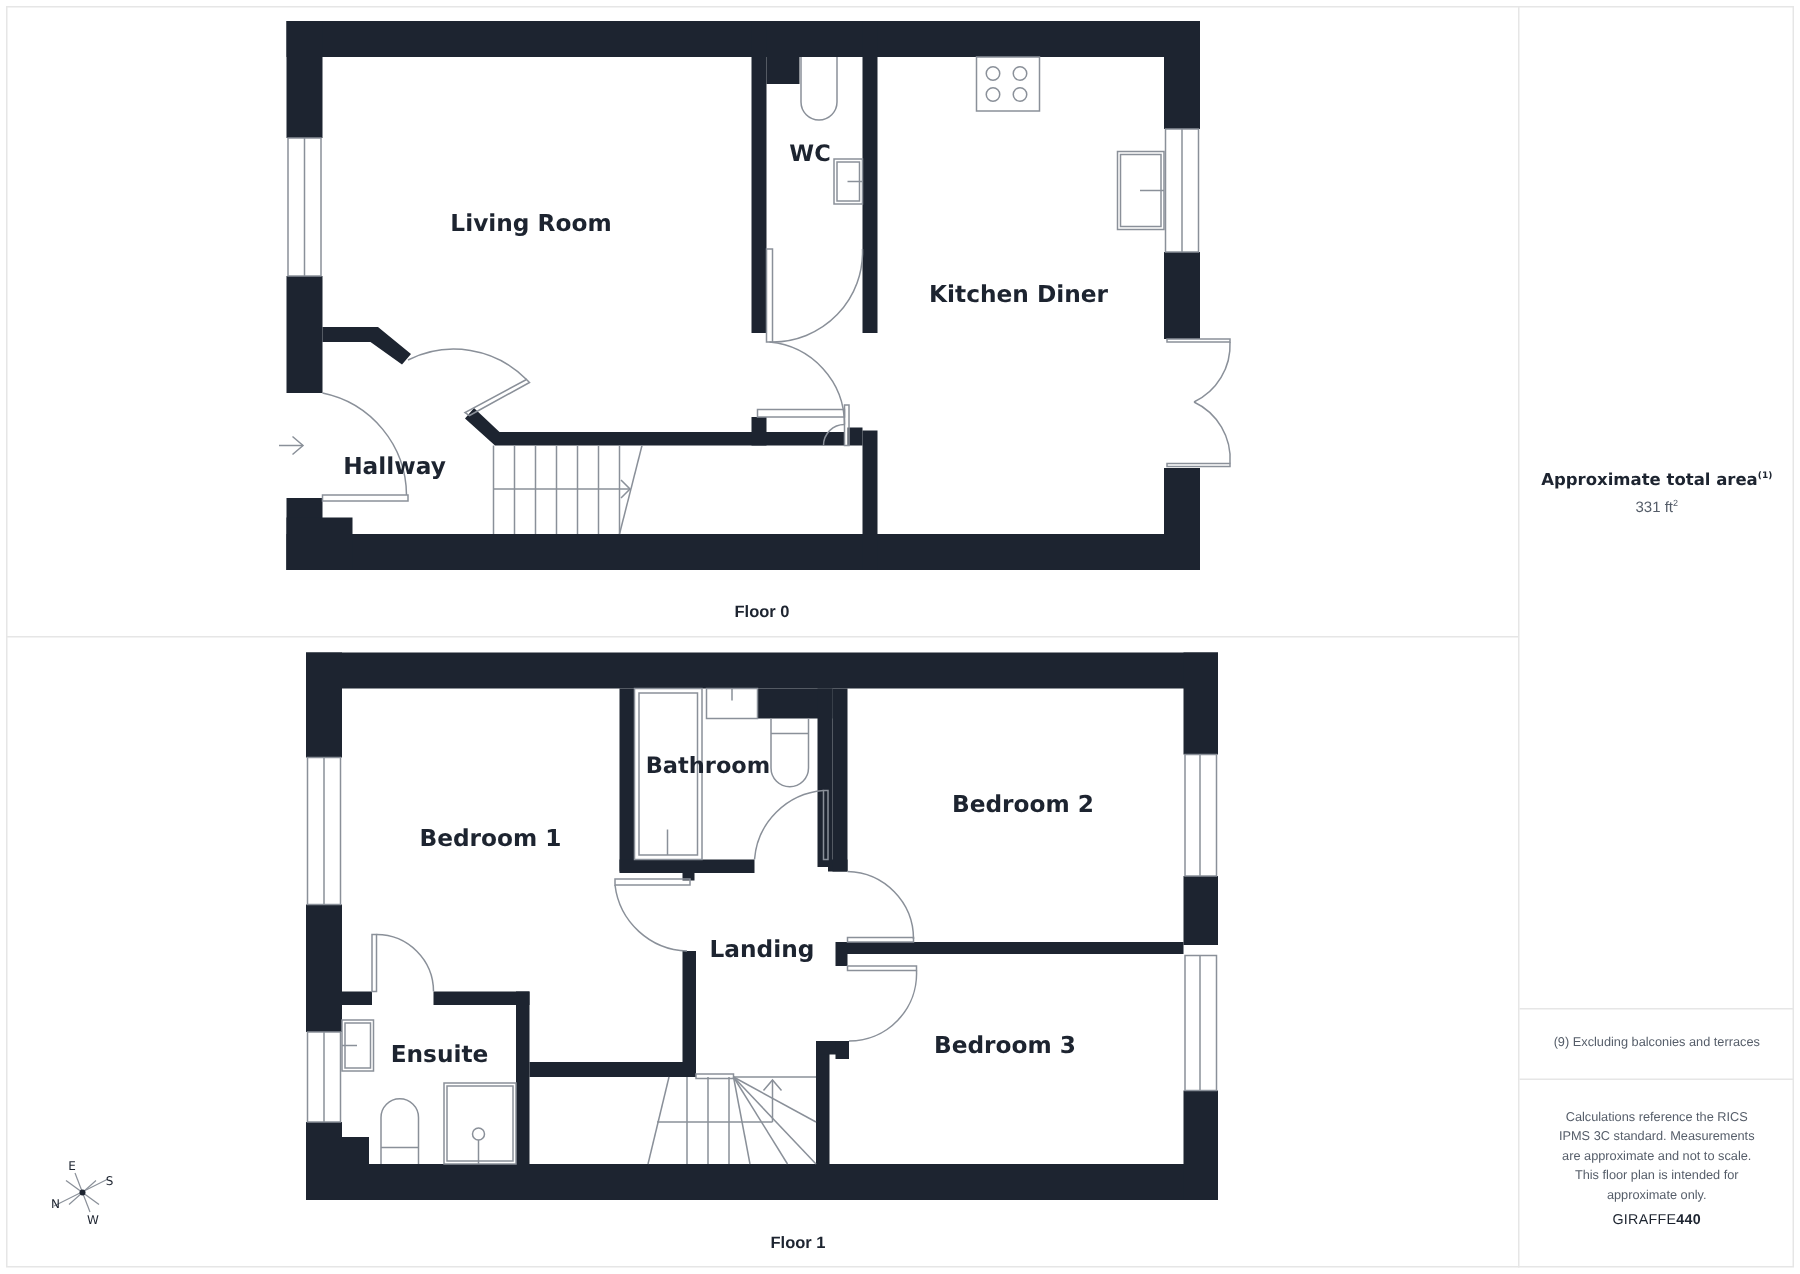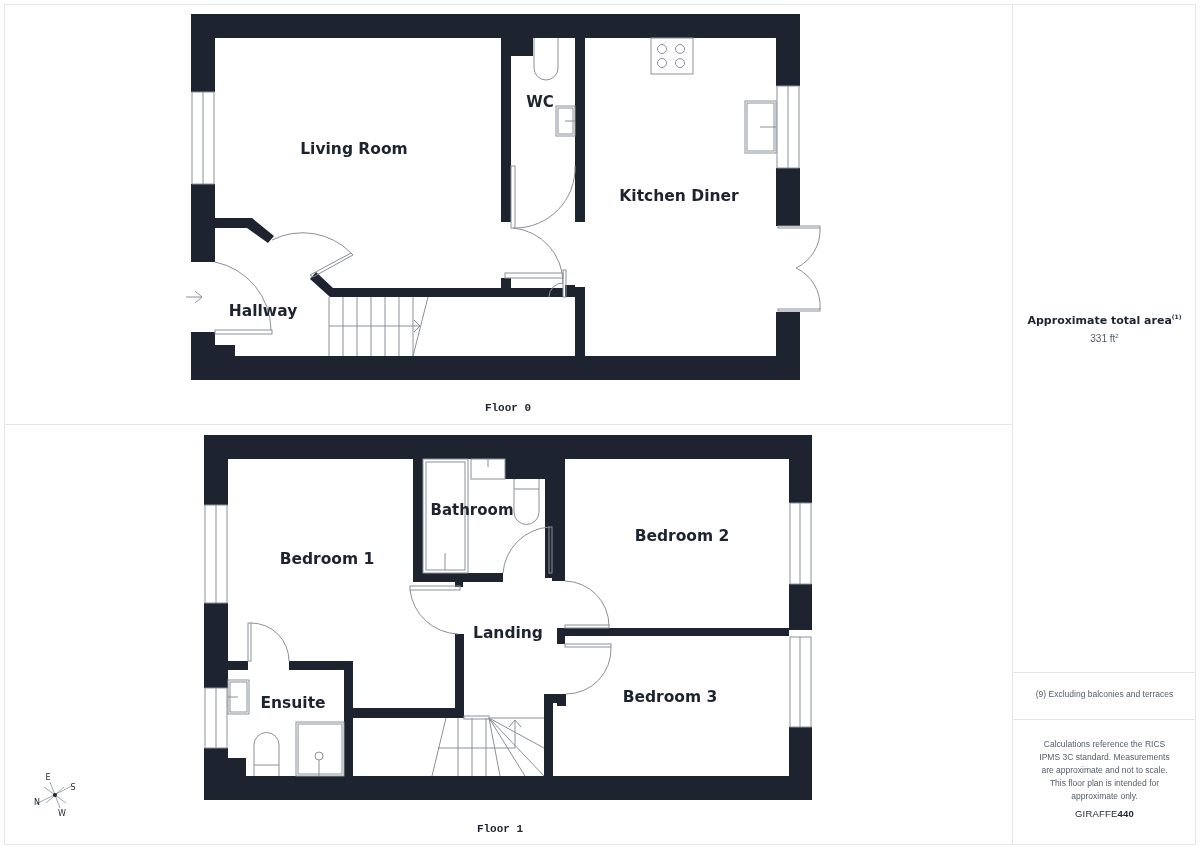--- a/index.html
+++ b/index.html
@@ -6,21 +6,21 @@
   body { width:1200px; height:849px; position:relative; overflow:hidden;
          font-family:"Liberation Sans", sans-serif; color:#1d2430; }
   .frame { position:absolute; left:4px; top:4px; width:1192px; height:841px;
            border:1px solid #e6e6e6; box-sizing:border-box; }
   .vdiv { position:absolute; left:1012px; top:4px; width:1px; height:841px; background:#e6e6e6; }
   .hdiv { position:absolute; left:4px; top:424px; width:1008px; height:1px; background:#e6e6e6; }
   .sdiv1 { position:absolute; left:1013px; top:672px; width:183px; height:1px; background:#e6e6e6; }
   .sdiv2 { position:absolute; left:1013px; top:719px; width:183px; height:1px; background:#e6e6e6; }
   svg.plan { position:absolute; left:0; top:0; }
   .room-label { font-family:"DejaVu Sans", sans-serif; font-weight:bold; fill:#1d2430; }
-  .floor-label { position:absolute; font-size:11px; font-weight:bold; font-family:Liberation Mono, monospace; color:#1d2430; transform:translateX(-50%); }
+  .floor-label { position:absolute; font-size:11px; font-weight:bold; font-family:Liberation Sans, sans-serif; color:#1d2430; transform:translateX(-50%); }
   .side { position:absolute; left:1013px; width:183px; text-align:center; }
   .area-title { top:313px; font-size:11px; font-weight:bold; font-family:"DejaVu Sans", sans-serif; }
   .area-title sup { font-size:6px; }
   .area-val { top:333px; font-size:10px; color:#555d69; }
   .area-val sup { font-size:6px; }
   .note1 { top:689px; font-size:8.5px; color:#555d69; }
   .note2 { top:738px; font-size:8.5px; color:#555d69; line-height:13px; padding:0 22px; box-sizing:border-box; }
   .brand { top:808px; font-size:9.5px; color:#1d2430; letter-spacing:0.2px; }
   .brand b { font-weight:bold; }
   .compass-l { font-size:8px; fill:#1d2430; font-family:"DejaVu Sans", sans-serif; }
@@ -243,19 +243,19 @@
     </g>
     <circle cx="55" cy="795" r="2" fill="#1d2430"></circle>
     <text class="compass-l" x="48" y="780" text-anchor="middle">E</text>
     <text class="compass-l" x="73" y="790" text-anchor="middle">S</text>
     <text class="compass-l" x="37" y="805" text-anchor="middle">N</text>
     <text class="compass-l" x="62" y="816" text-anchor="middle">W</text>
   </g>
 </svg>
 
 <div class="floor-label" style="left:508px; top:402px;">Floor 0</div>
-<div class="floor-label" style="left:500px; top:823px;">Floor 1</div>
+<div class="floor-label" style="left:532px; top:823px;">Floor 1</div>
 
 <div class="side area-title"><span>Approximate total area</span><sup>(1)</sup></div>
 <div class="side area-val"><span>331 ft</span><sup>2</sup></div>
 <div class="side note1">(9) Excluding balconies and terraces</div>
 <div class="side note2">Calculations reference the RICS IPMS 3C standard. Measurements are approximate and not to scale. This floor plan is intended for approximate only.</div>
 <div class="side brand"><span>GIRAFFE</span><b>440</b></div>
 
 </body></html>

